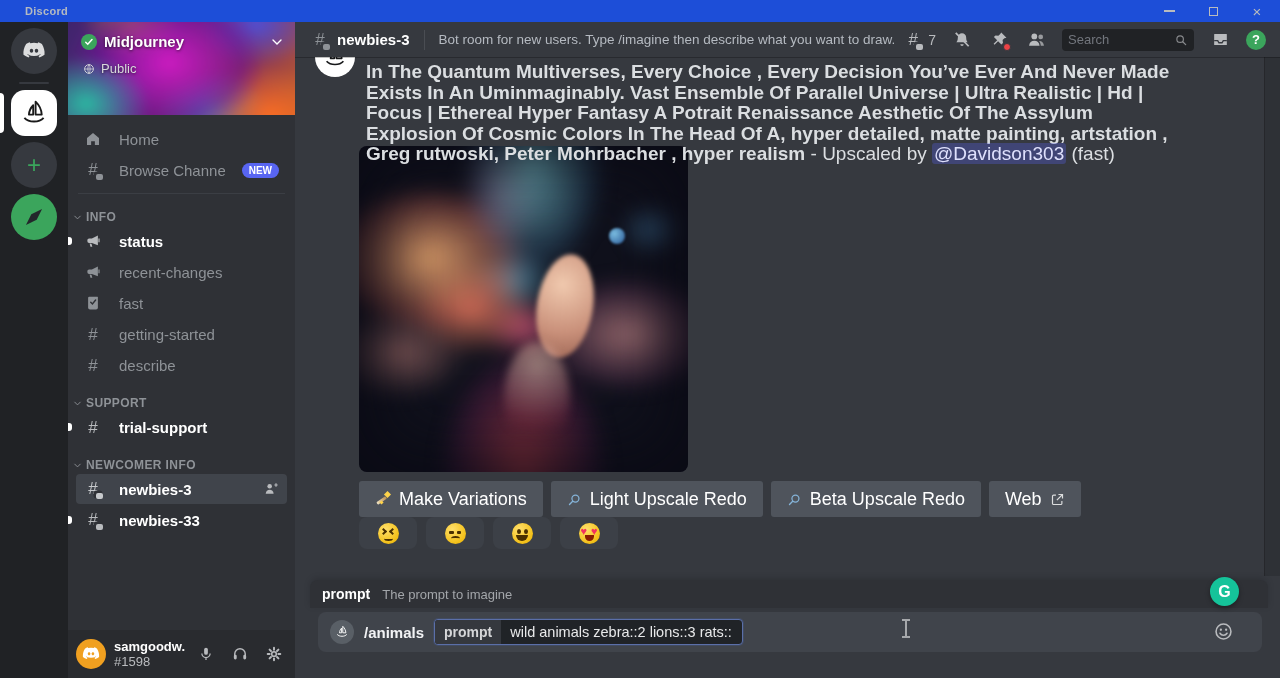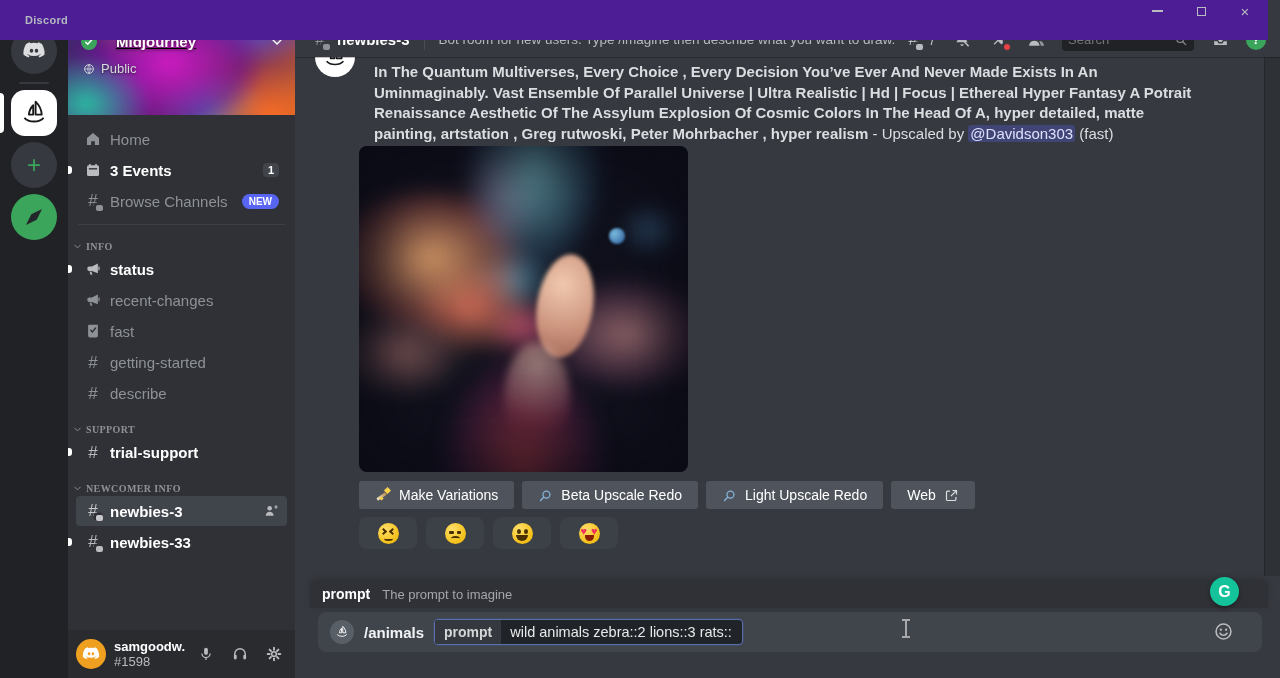--- a/index.html
+++ b/index.html
@@ -1,21 +1,21 @@
 <!DOCTYPE html>
 <html><head>
 <meta charset="utf-8">
 <style>
   * { margin:0; padding:0; box-sizing:border-box; }
   html,body { background:#000; }
   body { font-family:"Liberation Sans","DejaVu Sans",sans-serif; -webkit-font-smoothing:antialiased; }
   #app { position:relative; width:1280px; height:678px; overflow:hidden; background:#36393f; }
 
   
-  .titlebar { position:absolute; top:0; left:0; right:12px; height:40px; background:#4c1d95; z-index:40; display:flex; align-items:center; }
+  .titlebar { position:absolute; top:0; left:0; right:0; height:22px; background:#1d4ed8; z-index:40; display:flex; align-items:center; }
   .titlebar .app-name { margin-left:25px; font-size:11px; font-weight:700; color:#b5bac1; letter-spacing:.3px; }
   .win-controls { position:absolute; right:8px; top:0; height:22px; display:flex; align-items:center; gap:22px; padding-right:4px; }
   .wc { width:22px; height:18px; display:flex; align-items:center; justify-content:center; color:#b9bbbe; }
   .wc-min i { display:block; width:11px; height:2px; background:#b9bbbe; }
   .wc-max i { display:block; width:9px; height:9px; border:1.5px solid #b9bbbe; }
   .wc-close { font-size:15px; line-height:1; }
 
   
   .rail { position:absolute; top:22px; left:0; width:68px; bottom:0; background:#202225; z-index:30; display:flex; flex-direction:column; align-items:center; }
   .rail-item { position:relative; width:46px; height:46px; margin-top:6px; display:flex; align-items:center; justify-content:center; }
@@ -31,38 +31,38 @@
   .banner { position:relative; height:93px; overflow:hidden; background:#241b3e; cursor:pointer; }
   .banner-art { position:absolute; inset:-12px; filter:blur(4px) saturate(1.35);
     background:
       radial-gradient(90px 70px at 12% 80%, rgba(70,200,170,.85), transparent 70%),
       radial-gradient(120px 90px at 45% 45%, rgba(175,40,165,.95), rgba(95,20,125,.5) 60%, transparent 80%),
       radial-gradient(100px 70px at 85% 90%, rgba(230,120,60,.85), transparent 72%),
       radial-gradient(90px 60px at 80% 12%, rgba(70,90,210,.75), transparent 70%),
       radial-gradient(70px 50px at 30% 12%, rgba(240,200,80,.5), transparent 70%),
       radial-gradient(80px 55px at 62% 85%, rgba(60,160,220,.65), transparent 70%),
       linear-gradient(120deg,#35265a,#5c2a6e 40%,#7a3a52 70%,#b06a3a); }
-  .banner-head { position:absolute; top:11px; left:13px; right:10px; display:flex; align-items:center; gap:19px; text-shadow:0 1px 3px rgba(0,0,0,.6);text-decoration:underline; }
+  .banner-head { position:absolute; top:11px; left:13px; right:10px; display:flex; align-items:center; gap:7px; text-shadow:0 1px 3px rgba(0,0,0,.6); }
   .verified { width:16px; height:16px; border-radius:50%; background:#3ba55c; display:flex; align-items:center; justify-content:center; flex:none; }
   .server-name { color:#fff; font-size:15px; font-weight:700; flex:1; }
   .banner-chevron { color:#fff; flex:none; }
   .banner-sub { position:absolute; top:39px; left:14px; display:flex; align-items:center; gap:5px; color:#d7d9db; text-shadow:0 1px 3px rgba(0,0,0,.6); }
   .banner-sub span { font-size:13px; }
 
   .side-scroll { padding-top:8px; }
-  .nav-item, .ch-item { position:relative; display:flex; align-items:center; gap:8px; height:30px; margin:1px 8px; padding:0 8px; border-radius:4px; color:#8e9297; cursor:pointer; }
+  .nav-item, .ch-item { position:relative; display:flex; align-items:center; gap:17px; height:30px; margin:1px 8px; padding:0 8px; border-radius:4px; color:#8e9297; cursor:pointer; }
   .nav-item .lbl, .ch-item .lbl { font-size:15px; flex:1; white-space:nowrap; overflow:hidden; }
   .unread { color:#b9bbbe; }
   .unread .lbl { color:#fff; font-weight:700; }
   .selected { background:#40444b; color:#c7c9cc; }
   .selected .lbl { color:#fff; font-weight:600; }
   .dot { position:absolute; left:-8px; top:50%; transform:translateY(-50%); width:4px; height:8px; border-radius:0 3px 3px 0; background:#fff; }
   .side-divider { height:1px; background:#3b3e44; margin:8px 10px 0; }
   .cat { display:flex; align-items:center; gap:3px; margin:16px 8px 2px 4px; color:#8e9297; cursor:pointer; }
-  .cat .cat-lbl { font-size:10px; font-weight:700; letter-spacing:.4px;font-family:Liberation Serif, serif; }
+  .cat .cat-lbl { font-size:12px; font-weight:700; letter-spacing:.4px; }
   .badge-count { background:#41444a; color:#fff; font-size:11px; font-weight:700; border-radius:4px; padding:1px 5px; flex:none; }
   .badge-new { background:#5865f2; color:#fff; font-size:10px; font-weight:700; border-radius:8px; padding:2px 7px; flex:none; }
   .hash { font-size:17px; font-weight:500; color:inherit; width:18px; text-align:center; flex:none; line-height:1; }
   .hash-wrap { position:relative; width:18px; flex:none; text-align:center; }
   .hash-wrap .bubble { position:absolute; right:-1px; bottom:-1px; width:7px; height:6px; border-radius:2px; background:currentColor; box-shadow:-1.5px -1.5px 0 1px #2f3136; }
   .chat .hash-wrap .bubble { box-shadow:-1.5px -1.5px 0 1px #36393f; }
   .ic16 { width:18px; height:18px; flex:none; }
   .right-affix { flex:none; color:#b9bbbe; display:flex; align-items:center; }
 
   
@@ -85,21 +85,21 @@
   .thread-count { color:#b9bbbe; font-size:14px; margin-left:-11px; cursor:default; }
   .pin-dot { position:absolute; right:-1px; bottom:0; width:8px; height:8px; border-radius:50%; background:#ed4245; border:1.5px solid #36393f; }
   .searchbox { width:132px; height:22px; background:#202225; border-radius:4px; display:flex; align-items:center; padding:0 6px; cursor:text; }
   .searchbox .ph { color:#72767d; font-size:13px; flex:1; }
   .help-btn { width:20px; height:20px; border-radius:50%; background:#3ba55c; color:#fff; font-size:13px; font-weight:700; display:flex; align-items:center; justify-content:center; cursor:pointer; }
 
   .scroll-track { position:absolute; top:35px; right:0; width:16px; height:519px; background:#2e3136; border-left:1px solid #26272b; }
 
   
   .msg-avatar { position:absolute; left:20px; top:15px; width:40px; height:40px; border-radius:50%; background:#fff; color:#17181a; display:flex; align-items:center; justify-content:center; z-index:1; cursor:pointer; }
-  .msg-text { position:absolute; left:79px; top:40px; width:820px; font-size:15px; line-height:20.5px; color:#dbdee1; z-index:1; }
+  .msg-text { position:absolute; left:71px; top:40px; width:820px; font-size:19px; line-height:20.5px; color:#dbdee1; z-index:1; }
   .msg-text .b { font-weight:700; }
   .mention { background:rgba(88,101,242,.3); color:#dee0fc; border-radius:3px; padding:0 2px; font-weight:500; cursor:pointer; }
 
   .art { position:absolute; left:64px; top:124px; width:329px; height:326px; border-radius:8px; overflow:hidden; background:#10111c; cursor:pointer; }
   .art-clouds { position:absolute; inset:-18px; filter:blur(9px);
     background:
       radial-gradient(95px 150px at 53% 10%, rgba(125,205,215,.75), rgba(60,120,160,.25) 60%, transparent 75%),
       radial-gradient(60px 90px at 44% 18%, rgba(200,120,150,.5), transparent 70%),
       radial-gradient(130px 95px at 24% 36%, rgba(245,175,115,.85), rgba(210,100,85,.35) 60%, transparent 78%),
       radial-gradient(85px 65px at 36% 50%, rgba(240,125,95,.85), transparent 72%),
@@ -108,21 +108,21 @@
       radial-gradient(115px 75px at 79% 57%, rgba(235,160,160,.6), rgba(150,80,120,.25) 60%, transparent 78%),
       radial-gradient(95px 65px at 16% 62%, rgba(225,150,140,.55), transparent 72%),
       radial-gradient(110px 160px at 50% 95%, rgba(190,65,75,.75), rgba(110,35,85,.35) 60%, transparent 78%),
       radial-gradient(46px 38px at 85% 28%, rgba(80,150,200,.45), transparent 70%); }
   .art-face { position:absolute; left:54%; top:33%; width:56px; height:104px; border-radius:50%; transform:rotate(9deg); background:radial-gradient(circle at 40% 30%, #f0c9ae, #c9907a 60%, #9a6352); filter:blur(2px); }
   .art-neck { position:absolute; left:44%; top:60%; width:66px; height:112px; border-radius:50%; background:radial-gradient(circle at 50% 20%, rgba(240,200,180,.55), rgba(150,60,80,.25) 60%, transparent 75%); filter:blur(4px); }
   .art-planet { position:absolute; left:76%; top:25%; width:16px; height:16px; border-radius:50%; background:radial-gradient(circle at 35% 35%, #7fc3e8, #2c5e9e); filter:blur(1px); }
   .art::after { content:""; position:absolute; inset:0; border-radius:8px; box-shadow:inset 0 0 60px 25px rgba(8,8,18,.7); }
 
   .btn-row { position:absolute; left:64px; top:459px; display:flex; gap:8px; z-index:1; }
-  .dbtn { height:28px; background:#4f545c; border:none; border-radius:3px; color:#fff; font-size:14px; font-weight:500; font-family:inherit; display:flex; align-items:center; gap:8px; padding:8px 16px; cursor:pointer; }
+  .dbtn { height:36px; background:#4f545c; border:none; border-radius:3px; color:#fff; font-size:18px; font-weight:500; font-family:inherit; display:flex; align-items:center; gap:8px; padding:8px 16px; cursor:pointer; }
   .wand { position:relative; width:16px; height:15px; flex:none; }
   .wand::before { content:""; position:absolute; left:1px; top:7px; width:11px; height:2.5px; border-radius:1px; background:linear-gradient(90deg,#efe3c4,#b98c4f); transform:rotate(-35deg); }
   .wand .sp1 { position:absolute; right:1px; top:0; width:5px; height:5px; background:#fdd24a; transform:rotate(45deg); }
   .wand .sp2 { position:absolute; right:8px; top:9px; width:3px; height:3px; background:#fdd24a; transform:rotate(45deg); }
   .mag-blue { color:#85b4d9; transform:scaleX(-1); }
   .ext-ic { color:#dcddde; }
 
   .react-row { position:absolute; left:64px; top:495px; display:flex; gap:9px; z-index:1; }
   .react { width:58px; height:32px; border-radius:8px; background:#3c4047; display:flex; align-items:center; justify-content:center; cursor:pointer; }
   .face { position:relative; width:21px; height:21px; border-radius:50%; background:radial-gradient(circle at 35% 30%, #ffdf6b, #f3c018 70%, #d9a410); }
@@ -329,28 +329,20 @@
       </div>
     </div>
 
     <div class="side-scroll">
       <div class="nav-item">
         <svg class="ic16">
             <use href="#i-house"></use>
           </svg>
         <span class="lbl">Home</span>
       </div>
-      <div class="nav-item unread">
-        <span class="dot"></span>
-        <svg class="ic16">
-            <use href="#i-calendar"></use>
-          </svg>
-        <span class="lbl">3 Events</span>
-        <span class="badge-count">1</span>
-      </div>
       <div class="nav-item">
         <span class="hash-wrap"><span class="hash">#</span><span class="bubble"></span></span>
         <span class="lbl">Browse Channels</span>
         <span class="badge-new">NEW</span>
       </div>
 
       <div class="side-divider"></div>
 
       <div class="cat">
         <svg width="11" height="11">
@@ -519,29 +511,29 @@
             <i class="sp2"></i>
           </span>
         <span>Make Variations</span>
       </button>
       <button class="dbtn">
         <span class="mag-blue" style="display:flex">
             <svg width="15" height="15">
               <use href="#i-magnifier"></use>
             </svg>
           </span>
-        <span>Beta Upscale Redo</span>
+        <span>Light Upscale Redo</span>
       </button>
       <button class="dbtn">
         <span class="mag-blue" style="display:flex">
             <svg width="15" height="15">
               <use href="#i-magnifier"></use>
             </svg>
           </span>
-        <span>Light Upscale Redo</span>
+        <span>Beta Upscale Redo</span>
       </button>
       <button class="dbtn">
         <span>Web</span>
         <span class="ext-ic" style="display:flex">
             <svg width="15" height="15">
               <use href="#i-external"></use>
             </svg>
           </span>
       </button>
     </div>

